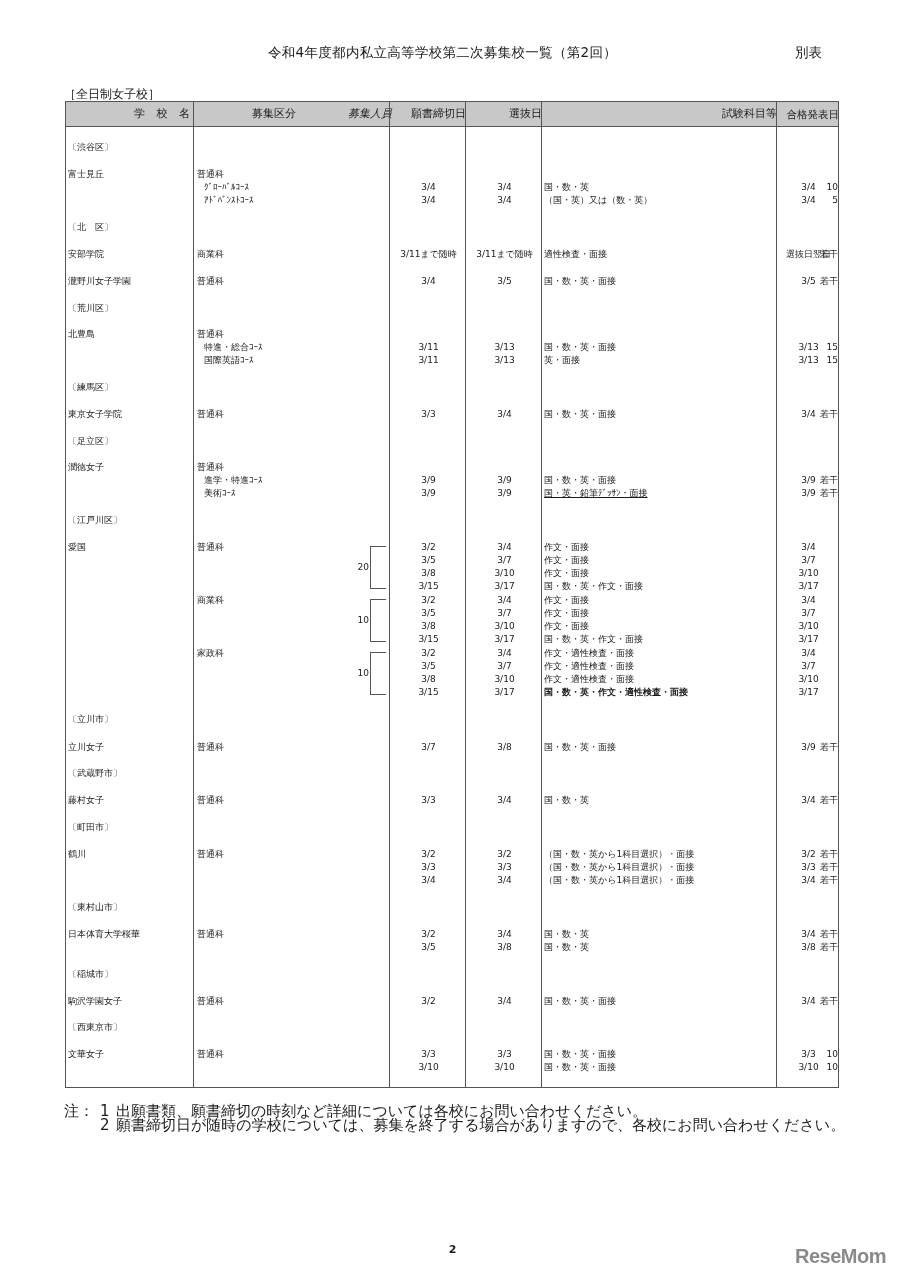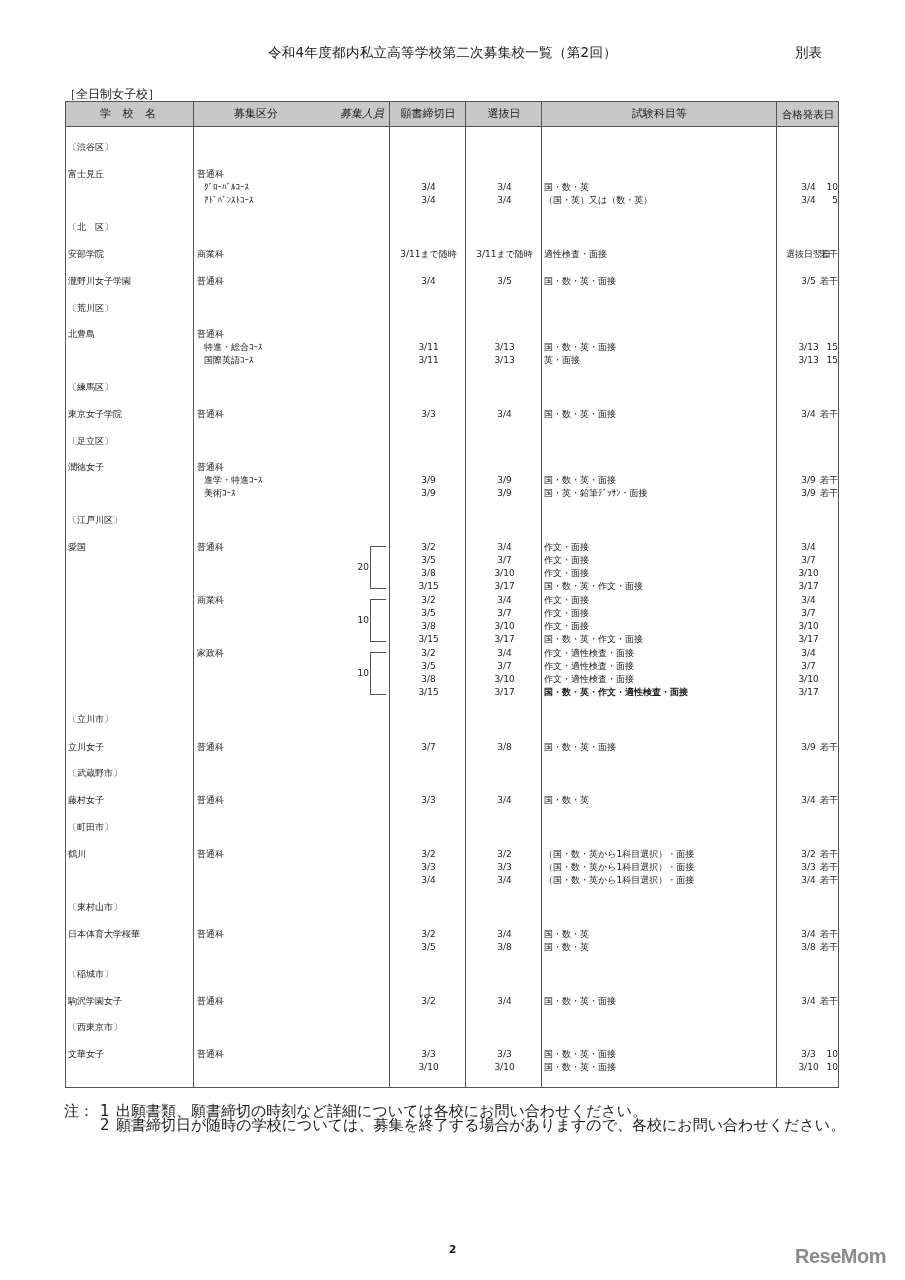--- a/index.html
+++ b/index.html
@@ -5,21 +5,21 @@
   html, body { margin:0; padding:0; background:#ffffff; }
   body { width:905px; height:1280px; position:relative; font-family:"DejaVu Sans","Liberation Sans",sans-serif; color:#1a1a1a; overflow:hidden; }
   .abs { position:absolute; white-space:nowrap; }
   .title { top:44px; left:0; width:905px; text-align:center; font-size:13.5px; letter-spacing:0.3px; }
   .title span { position:relative; left:-10px; }
   .appendix { top:44px; left:795px; font-size:13.5px; }
   .section { top:86px; left:64px; font-size:12px; }
   .table { position:absolute; left:65px; top:101px; width:774px; height:987px; border:1.6px solid #555; box-sizing:border-box; }
   .hdr { position:absolute; left:0; top:0; width:100%; height:25px; background:#c8c8c8; border-bottom:1.6px solid #555; box-sizing:border-box; }
   .vline { position:absolute; top:0; bottom:0; width:0; border-left:1.4px solid #555; }
-  .hcell { position:absolute; top:0; height:24px; line-height:24px; font-size:11px; text-align:center; }
+  .hcell { position:absolute; top:0; height:24px; line-height:24px; font-size:11px; text-align:right; }
   .cell { position:absolute; font-size:9px; line-height:13px; white-space:nowrap; }
   .c-name { left:2px; }
   .c-div { left:131px; }
   .c-course { left:138px; }
   .c-num { right:0; width:322px; text-align:right; }
   .c-app { left:325px; width:75px; text-align:center; }
   .c-sel { left:401px; width:75px; text-align:center; }
   .c-subj { left:478px; }
   .c-ann { left:711px; width:63px; text-align:center; }
   .c-bnum { left:275px; width:28px; text-align:right; }
@@ -144,21 +144,21 @@
         <div class="cell c-app" style="top: 372px;">3/9</div>
         <div class="cell c-sel" style="top: 372px;">3/9</div>
         <div class="cell c-subj" style="top: 372px;">国・数・英・面接</div>
         <div class="cell c-ann" style="top: 372px;">3/9</div>
       </div>
       <div>
         <div class="cell c-course" style="top: 385px;">美術ｺｰｽ</div>
         <div class="cell c-num" style="top: 385px;">若干</div>
         <div class="cell c-app" style="top: 385px;">3/9</div>
         <div class="cell c-sel" style="top: 385px;">3/9</div>
-        <div class="cell c-subj" style="top: 385px;">国・英・鉛筆ﾃﾞｯｻﾝ・面接</div>
+        <div class="cell c-subj" style="top: 385px; text-decoration: underline;">国・英・鉛筆ﾃﾞｯｻﾝ・面接</div>
         <div class="cell c-ann" style="top: 385px;">3/9</div>
       </div>
       <div>
         <div class="cell c-name" style="top: 412px;">〔江戸川区〕</div>
       </div>
       <div>
         <div class="cell c-name" style="top: 439px;">愛国</div>
         <div class="cell c-div" style="top: 439px;">普通科</div>
         <div class="cell c-app" style="top: 439px;">3/2</div>
         <div class="cell c-sel" style="top: 439px;">3/4</div>

